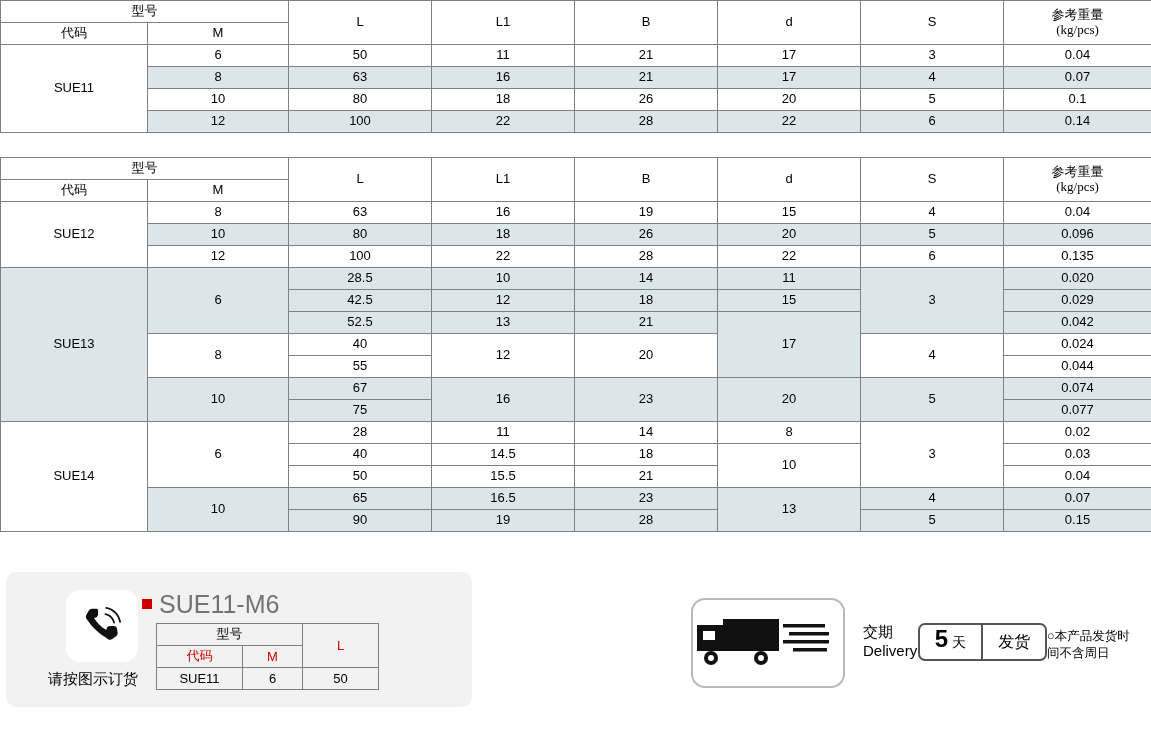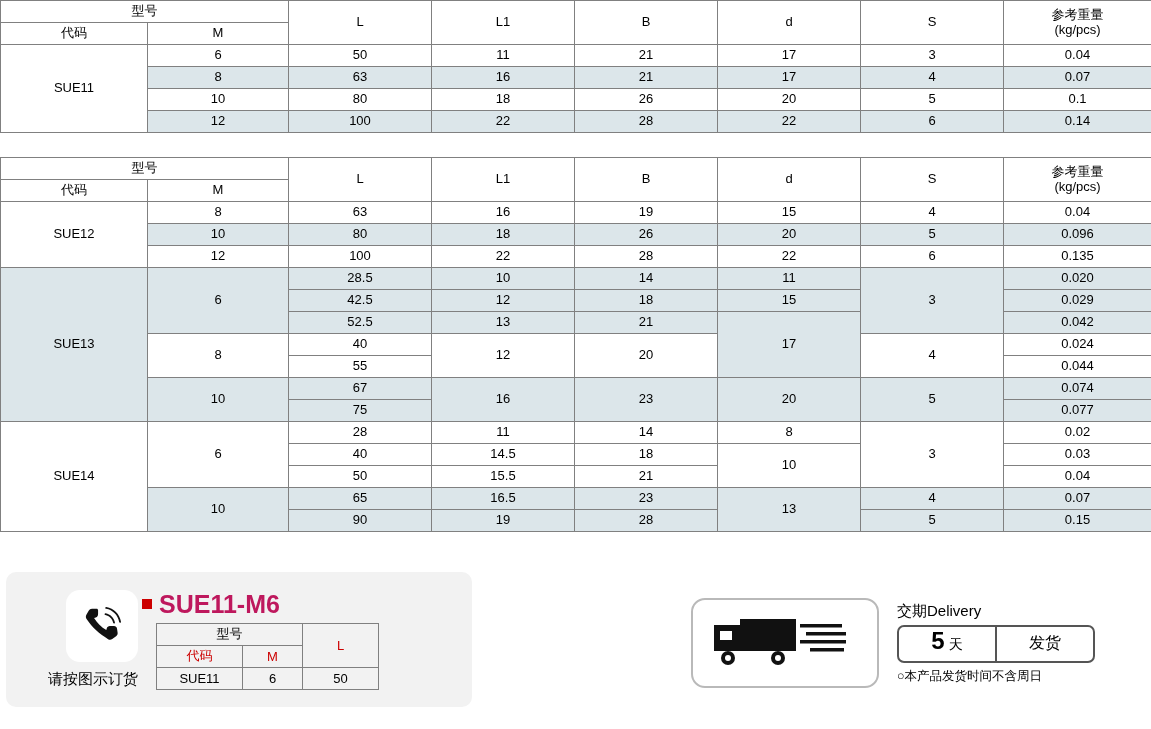--- a/index.html
+++ b/index.html
@@ -23,21 +23,21 @@
     border: 1px solid #808080;
     text-align: center;
     vertical-align: middle;
     font-weight: normal;
     padding: 0;
     height: 22px;
     line-height: 1.15;
   }
   .hdr { background: #ffffff; font-size: 13px; }
   .shade { background: #dce6ea; }
-  .two-line { line-height: 1.1; }
+  .two-line { line-height: 1.1; font-family: Liberation Serif, serif; }
   .two-line span { display: block; }
 
   
   col.c-code { width: 147px; }
   col.c-m    { width: 141px; }
   col.c-l    { width: 143px; }
   col.c-l1   { width: 143px; }
   col.c-b    { width: 143px; }
   col.c-d    { width: 143px; }
   col.c-s    { width: 143px; }
@@ -68,23 +68,23 @@
     width: 72px; height: 72px;
     background: #ffffff;
     border-radius: 14px;
     display: flex; align-items: center; justify-content: center;
   }
   .phone-box svg { width: 46px; height: 46px; }
   .order-left-label { font-size: 15px; margin-top: 8px; }
 
   .order-right { flex: 1; padding-right: 10px; }
   .order-title {
-    color: #be185d;
+    color: #737373;
     font-size: 25px;
-    font-weight: bold;
+    font-weight: normal;
     margin: 0 0 4px 4px;
     display: flex;
     align-items: center;
   }
   .order-title .sq {
     display: inline-block;
     width: 10px; height: 10px;
     background: #cc0000;
     margin-right: 7px;
   }
@@ -116,21 +116,21 @@
     align-items: center;
   }
   .truck-box {
     width: 188px; height: 90px;
     border: 2px solid #b9b9b9;
     border-radius: 14px;
     display: flex; align-items: center; justify-content: center;
     margin-right: 18px;
   }
   .truck-box svg { width: 150px; height: 56px; }
-  .delivery-right { display: flex; flex-direction: column; }
+  .delivery-right { display: flex; flex-direction: row; }
   .delivery-title { font-size: 15px; margin-bottom: 4px; }
   .delivery-row {
     border: 2px solid #555;
     border-radius: 7px;
     display: flex;
     align-items: stretch;
     height: 38px;
     width: 198px;
   }
   .del-days {

